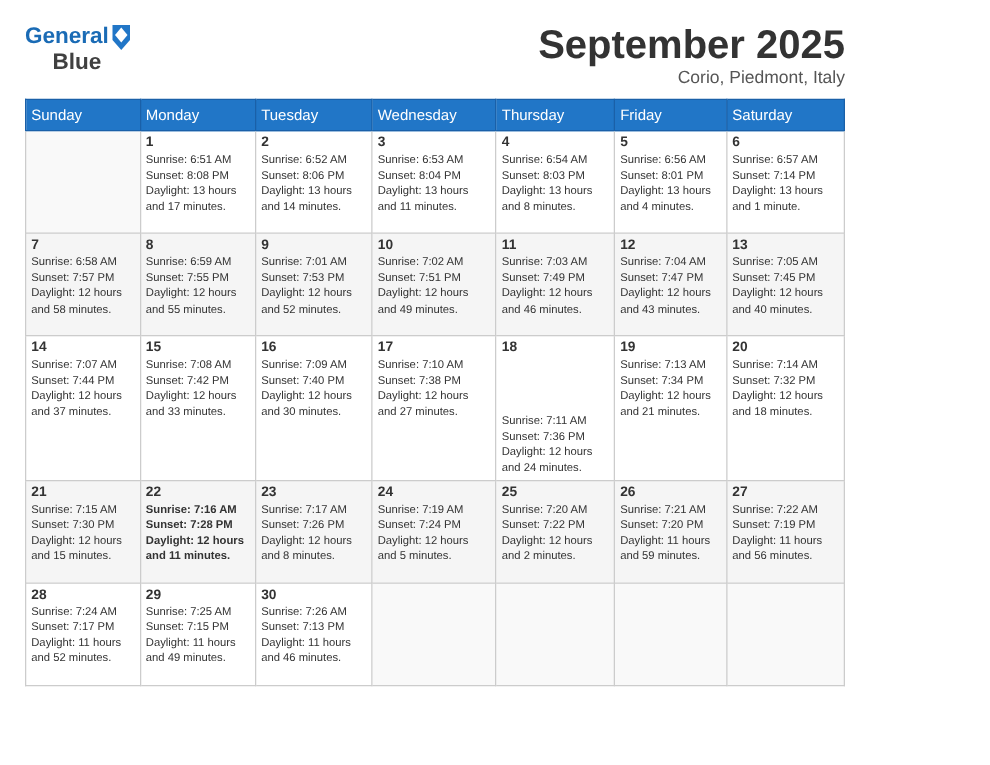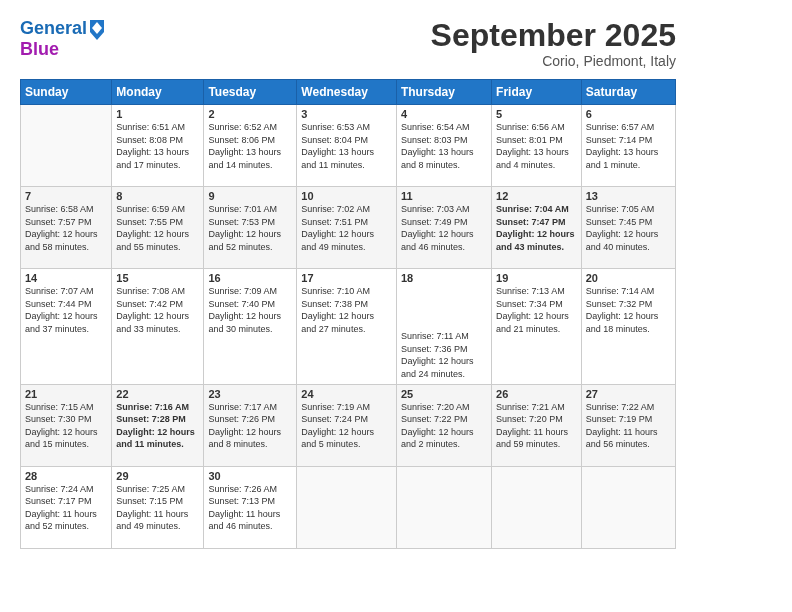--- a/index.html
+++ b/index.html
@@ -56,21 +56,21 @@
     }
     .calendar {
       width: 100%;
       border-collapse: collapse;
       border: 1px solid #ccc;
     }
     .calendar th {
       background: #2176c7;
       color: #fff;
       font-size: 12px;
-      font-weight: bold;
+      font-weight: normal;
       padding: 5px 4px;
       text-align: left;
       border: 1px solid #1a60a8;
       margin-top: 12px;
     }
     .calendar td {
       vertical-align: top;
       border: 1px solid #ccc;
       padding: 3px 4px;
       width: 113px;
@@ -106,21 +106,21 @@
       <div>
         <div style="display:flex;align-items:center;">
           <span class="logo-text">
             <span>General</span>
           </span>
           <svg class="logo-icon" viewBox="0 0 18 22" xmlns="http://www.w3.org/2000/svg">
             <polygon points="2,2 16,2 16,14 9,22 2,14" fill="#2176c7"></polygon>
             <polygon points="9,4 14,10 9,16 4,10" fill="#fff"></polygon>
           </svg>
         </div>
-        <div class="logo-text" style="color:#a21caf;font-size:18px;font-weight:bold;">Blue</div>
+        <div class="logo-text" style="color:#404040;font-size:18px;font-weight:bold;margin-left:22px;">Blue</div>
       </div>
     </div>
     <div class="title-block">
       <div class="month-title">September 2025</div>
       <div class="subtitle">Corio, Piedmont, Italy</div>
     </div>
   </div>
 
   <table class="calendar">
     <thead>
@@ -211,21 +211,21 @@
           </td>
           <td>
             <span class="day-num">11</span>
             <div class="day-info" style="white-space: pre-line;">Sunrise: 7:03 AM
 Sunset: 7:49 PM
 Daylight: 12 hours
 and 46 minutes.</div>
           </td>
           <td>
             <span class="day-num">12</span>
-            <div class="day-info" style="white-space: pre-line; font-weight: bold;">Sunrise: 7:04 AM
+            <div class="day-info" style="white-space: pre-line;">Sunrise: 7:04 AM
 Sunset: 7:47 PM
 Daylight: 12 hours
 and 43 minutes.</div>
           </td>
           <td>
             <span class="day-num">13</span>
             <div class="day-info" style="white-space: pre-line;">Sunrise: 7:05 AM
 Sunset: 7:45 PM
 Daylight: 12 hours
 and 40 minutes.</div>

